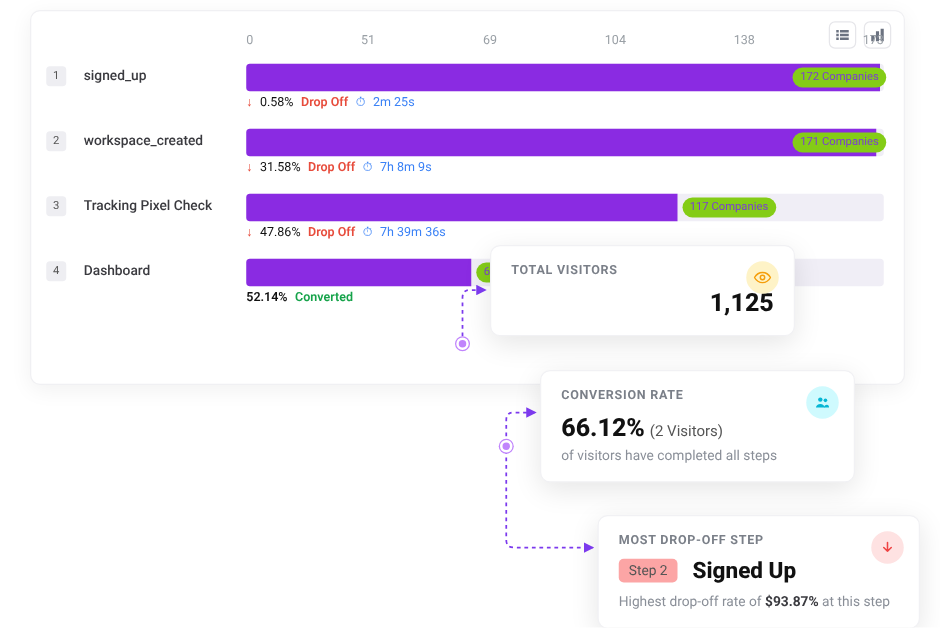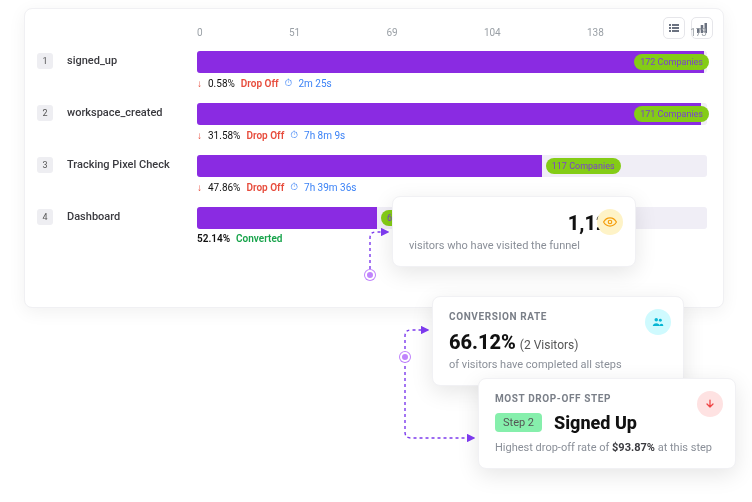--- a/index.html
+++ b/index.html
@@ -150,21 +150,21 @@
     top: 12px;
     width: 26px; height: 26px;
     border-radius: 50%;
     display: flex; align-items: center; justify-content: center;
   }
   .big-num { font-size: 20px; font-weight: 800; color: #111; text-align: right; }
   .sub { font-size: 11px; color: #8a8f98; margin-top: 4px; }
   .sub-visitors { font-size: 12px; color: #555; font-weight:400;}
   .step-chip {
     display: inline-block;
-    background: #86efac;
+    background: #fca5a5;
     color: #555;
     font-size: 11px;
     padding: 3px 8px;
     border-radius: 4px;
     margin-right: 8px;
     vertical-align: middle;
   }
   .step-title {
     font-size: 18px; font-weight: 800; color: #111;
     vertical-align: middle;
@@ -273,48 +273,48 @@
       <div class="meta">
         <span class="converted-pct">52.14%</span>
         <span class="converted-label">Converted</span>
       </div>
     </div>
 
   </div>
 </div>
 
 <div class="card" style="left:392px; top:196px; width:244px;">
+  <div class="card-title">TOTAL VISITORS</div>
   <div class="card-icon" style="background:#fef3c7;">
     <svg width="14" height="14" viewBox="0 0 24 24" fill="none">
         <path d="M1 12s4-7 11-7 11 7 11 7-4 7-11 7S1 12 1 12z" stroke="#f59e0b" stroke-width="2"></path>
         <circle cx="12" cy="12" r="3" stroke="#f59e0b" stroke-width="2"></circle>
       </svg>
   </div>
   <div class="big-num">1,125</div>
-  <div class="sub">visitors who have visited the funnel</div>
 </div>
 
 <div class="card" style="left:432px; top:296px; width:252px;">
   <div class="card-title">CONVERSION RATE</div>
   <div class="card-icon" style="background:#cffafe;">
     <svg width="14" height="14" viewBox="0 0 24 24" fill="#06b6d4">
         <circle cx="9" cy="8" r="3"></circle>
         <circle cx="16" cy="9" r="2.5"></circle>
         <path d="M3 19c0-3 3-5 6-5s6 2 6 5"></path>
         <path d="M14 19c0-2.2 2-4 4-4s3 1.5 3 4"></path>
       </svg>
   </div>
   <div>
     <span class="big-num">66.12%</span>
     <span class="sub-visitors">(2 Visitors)</span>
   </div>
   <div class="sub">of visitors have completed all steps</div>
 </div>
 
-<div class="card" style="left:478px; top:378px; width:258px;">
+<div class="card" style="left:478px; top:412px; width:258px;">
   <div class="card-title">MOST DROP-OFF STEP</div>
   <div class="card-icon" style="background:#fee2e2;">
     <svg width="12" height="12" viewBox="0 0 24 24" fill="none">
         <path d="M12 4v14M6 12l6 6 6-6" stroke="#ef4444" stroke-width="2.5" stroke-linecap="round" stroke-linejoin="round"></path>
       </svg>
   </div>
   <div>
     <span class="step-chip">Step 2</span>
     <span class="step-title">Signed Up</span>
   </div>

